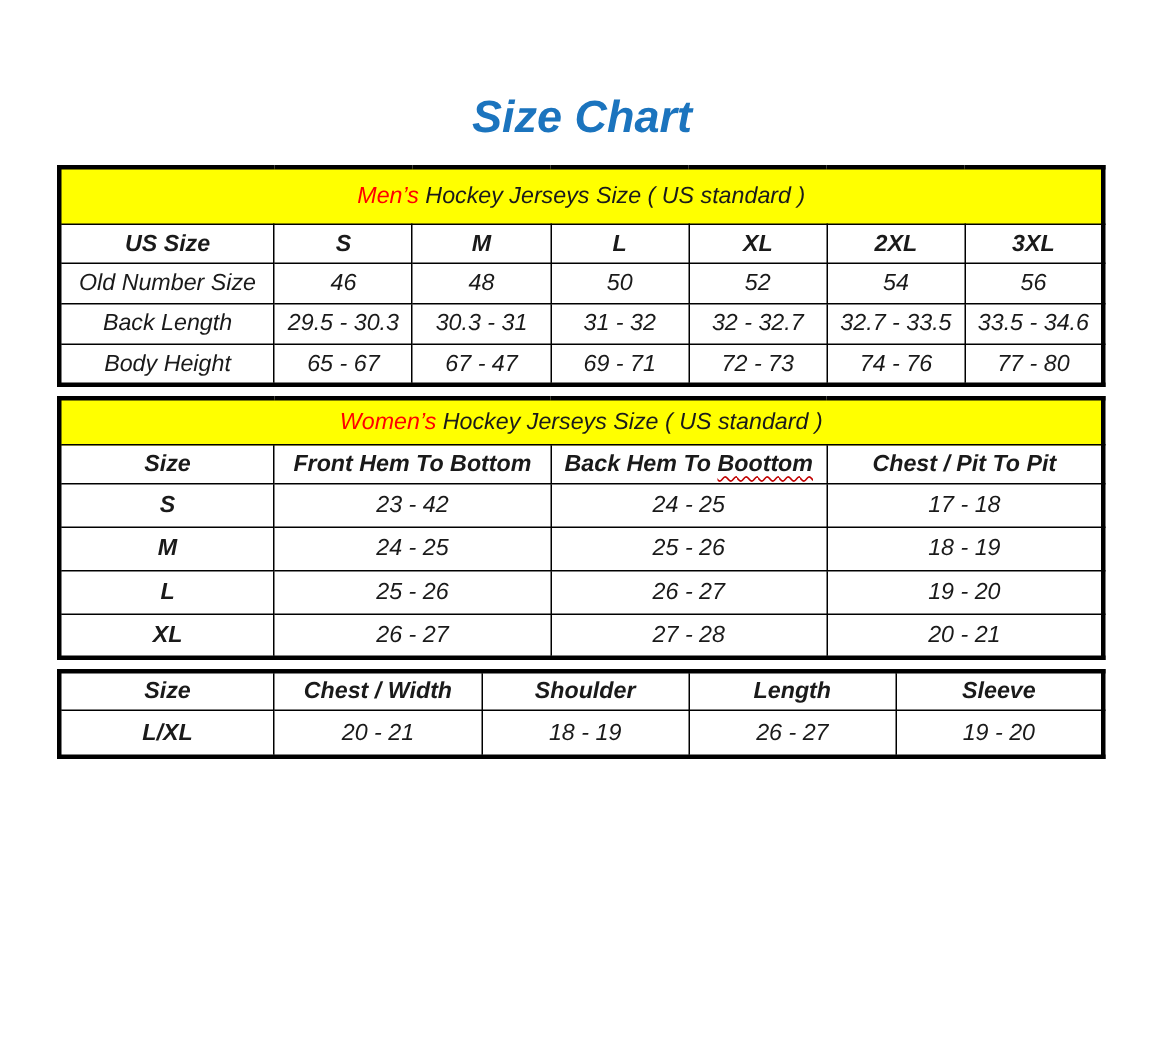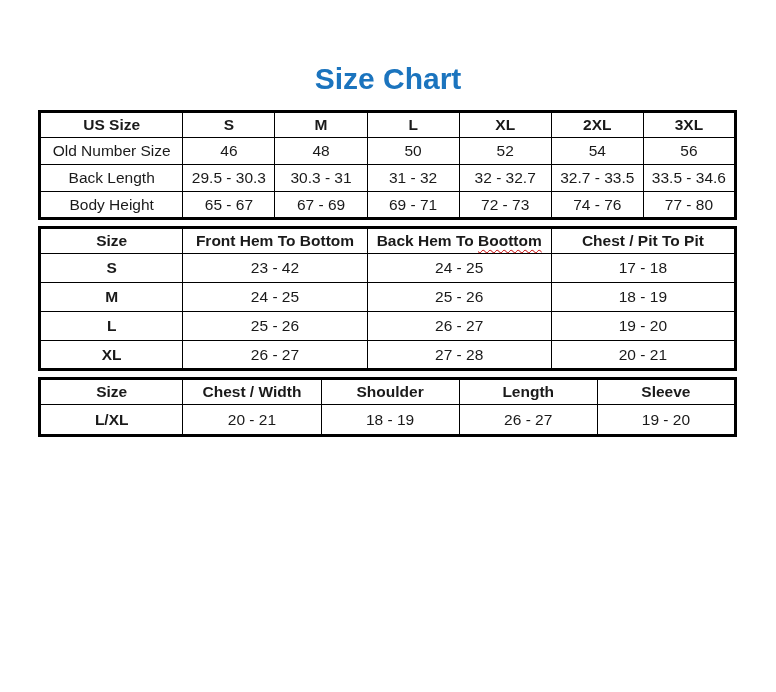--- a/index.html
+++ b/index.html
@@ -12,20 +12,21 @@
     width: 776px;
     height: 692px;
     overflow: hidden;
     font-family: "Liberation Sans", sans-serif;
     color: var(--text-black, #1a1a1a);
   }
   .page {
     width: 776px;
     height: 692px;
     position: relative;
+    font-style: italic;
   }
   .title {
     margin: 0;
     padding-top: 62px;
     padding-bottom: 14px;
     text-align: center;
     font-size: 30px;
     font-weight: 700;
     color: var(--title-blue, #1B74BE);
   }
@@ -82,20 +83,23 @@
         <colgroup>
           <col style="width: 20.6%;">
           <col style="width: 13.2333%;">
           <col style="width: 13.2333%;">
           <col style="width: 13.2333%;">
           <col style="width: 13.2333%;">
           <col style="width: 13.2333%;">
           <col style="width: 13.2333%;">
         </colgroup>
         <thead>
+          <tr>
+            <td class="banner-cell" colspan="7"><span class="banner-hl">Men’s</span><span class="banner-rest"> Hockey Jerseys Size ( US standard )</span></td>
+          </tr>
           <tr class="head">
             <th class="col-header"><span>US Size</span></th>
             <th class="col-header"><span>S</span></th>
             <th class="col-header"><span>M</span></th>
             <th class="col-header"><span>L</span></th>
             <th class="col-header"><span>XL</span></th>
             <th class="col-header"><span>2XL</span></th>
             <th class="col-header"><span>3XL</span></th>
           </tr>
         </thead>
@@ -114,36 +118,39 @@
             <td class="size-cell">29.5 - 30.3</td>
             <td class="size-cell">30.3 - 31</td>
             <td class="size-cell">31 - 32</td>
             <td class="size-cell">32 - 32.7</td>
             <td class="size-cell">32.7 - 33.5</td>
             <td class="size-cell">33.5 - 34.6</td>
           </tr>
           <tr>
             <th class="row-label" scope="row">Body Height</th>
             <td class="size-cell">65 - 67</td>
-            <td class="size-cell">67 - 69</td>
+            <td class="size-cell">67 - 47</td>
             <td class="size-cell">69 - 71</td>
             <td class="size-cell">72 - 73</td>
             <td class="size-cell">74 - 76</td>
             <td class="size-cell">77 - 80</td>
           </tr>
         </tbody>
       </table>
     <table class="size-table" data-section="1">
         <colgroup>
           <col style="width: 20.6%;">
           <col style="width: 26.4667%;">
           <col style="width: 26.4667%;">
           <col style="width: 26.4667%;">
         </colgroup>
         <thead>
+          <tr>
+            <td class="banner-cell" colspan="4"><span class="banner-hl">Women’s</span><span class="banner-rest"> Hockey Jerseys Size ( US standard )</span></td>
+          </tr>
           <tr class="head">
             <th class="col-header"><span>Size</span></th>
             <th class="col-header"><span>Front Hem To Bottom</span></th>
             <th class="col-header"><span>Back Hem To </span><span class="squiggle">Boottom</span></th>
             <th class="col-header"><span>Chest / Pit To Pit</span></th>
           </tr>
         </thead>
         <tbody>
           <tr>
             <th class="row-label" scope="row">S</th>

